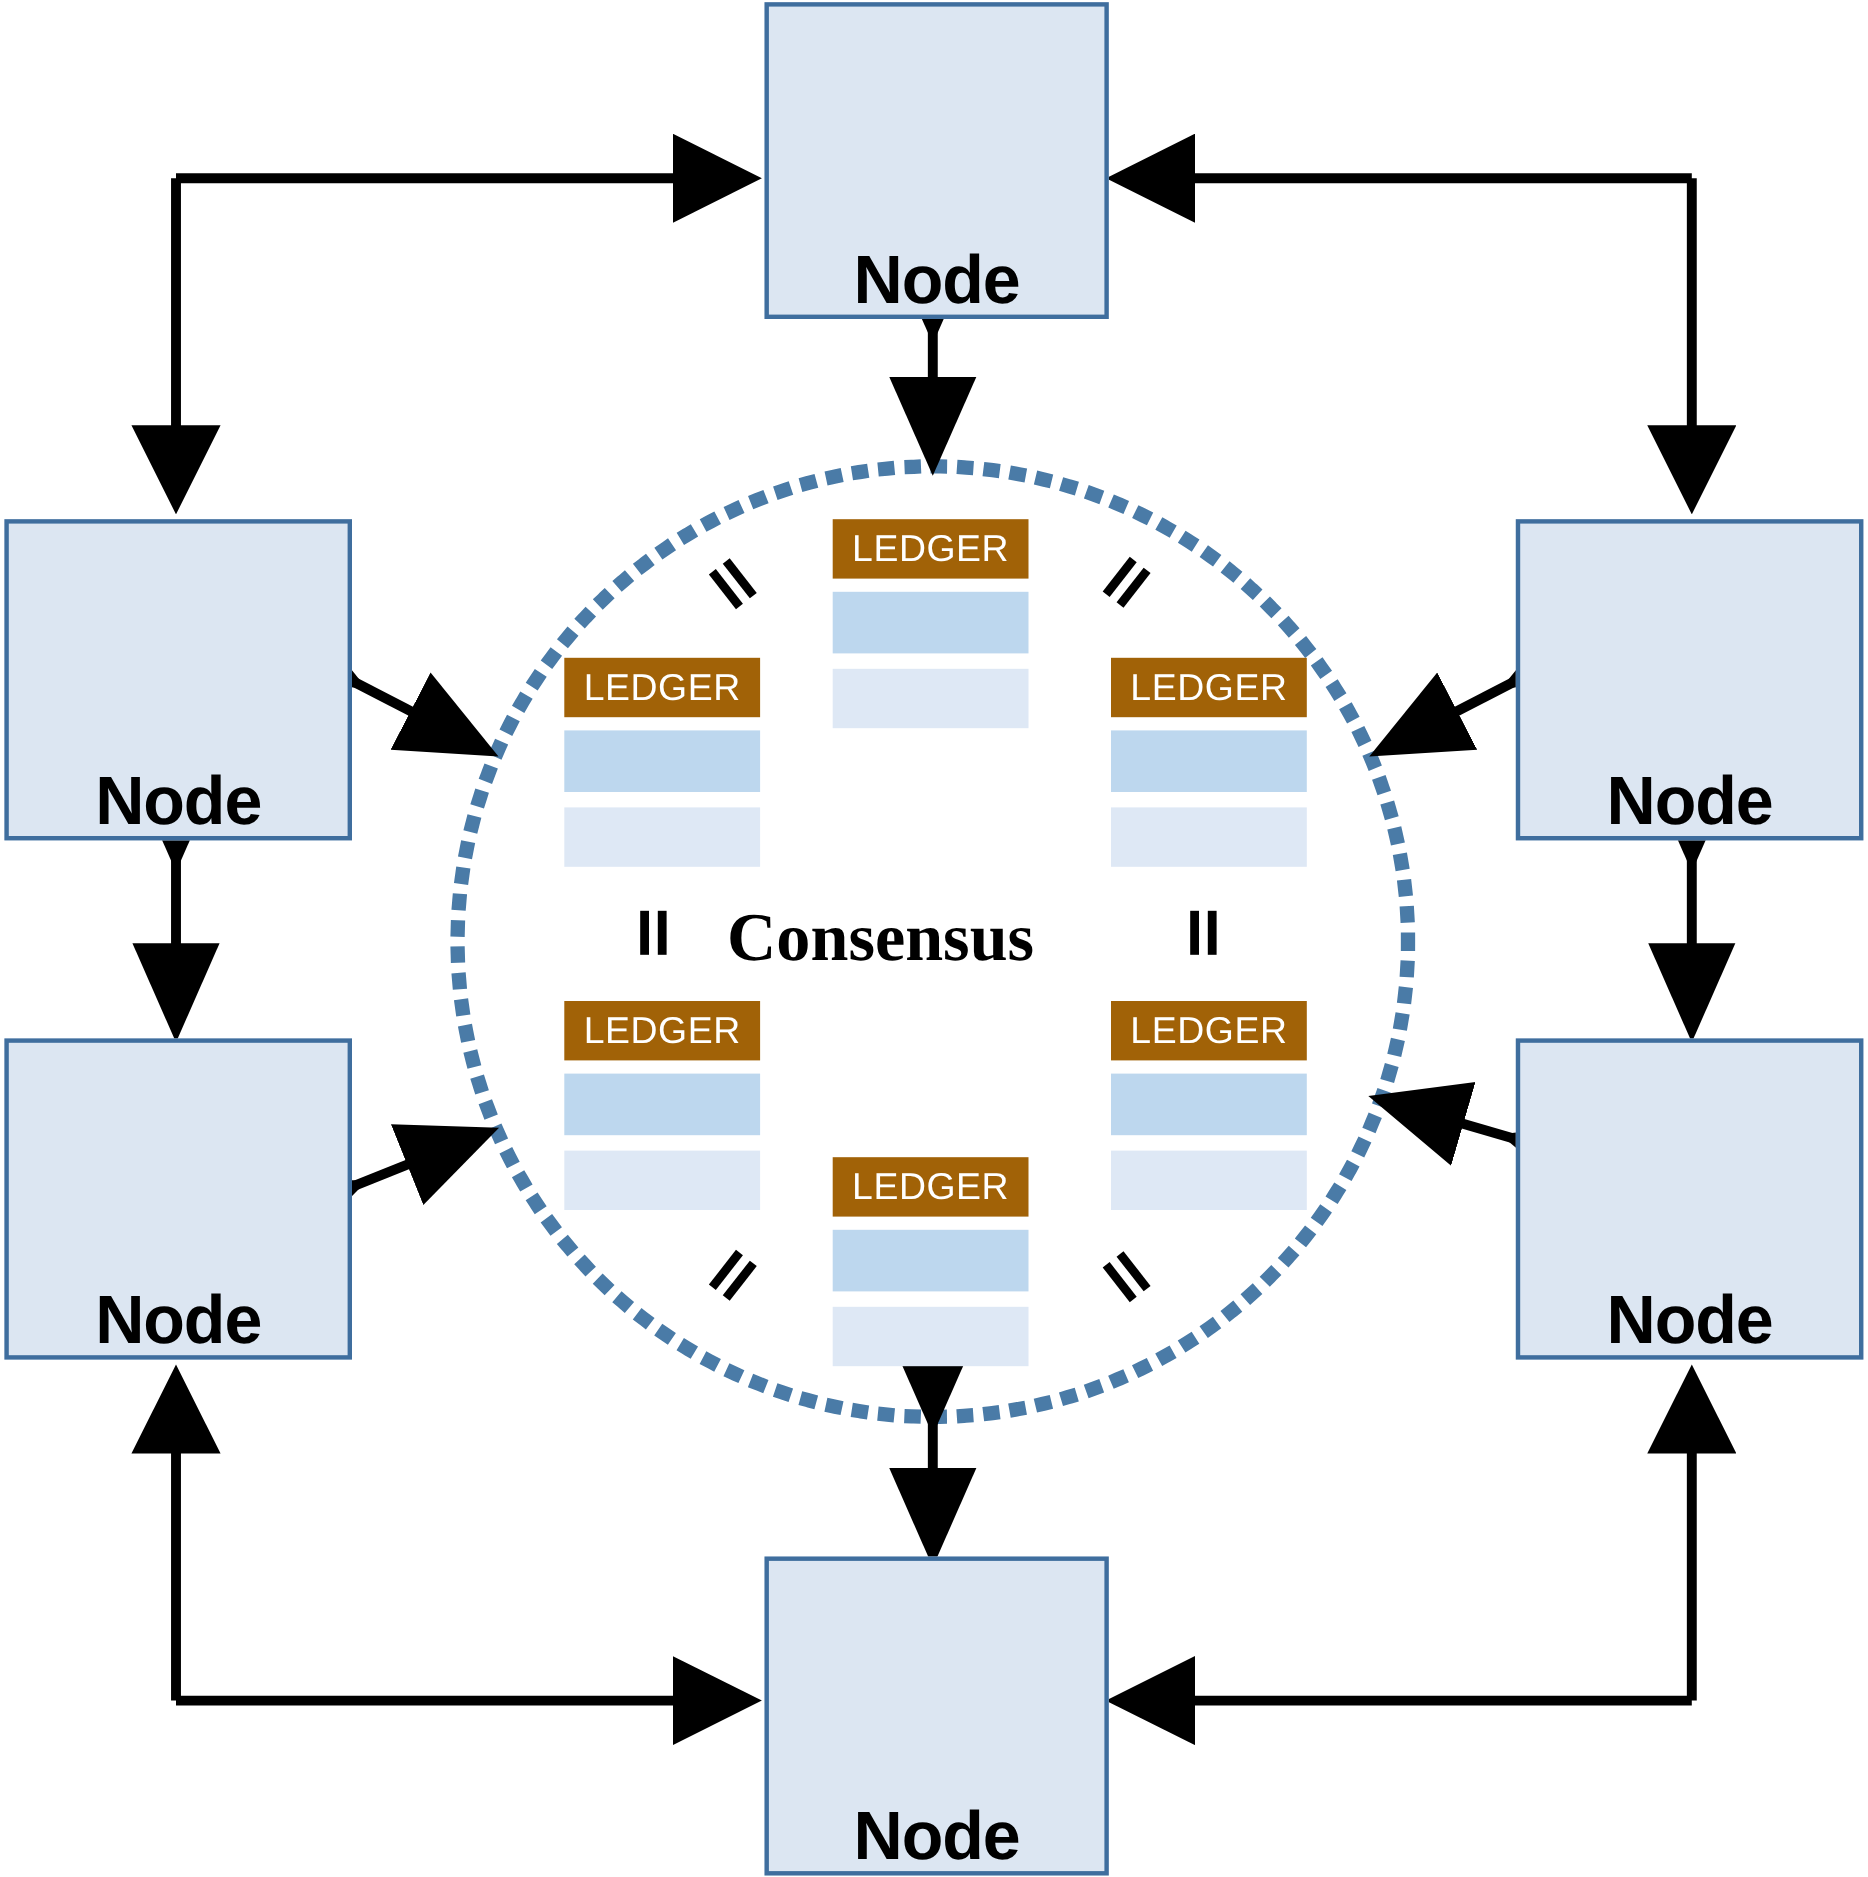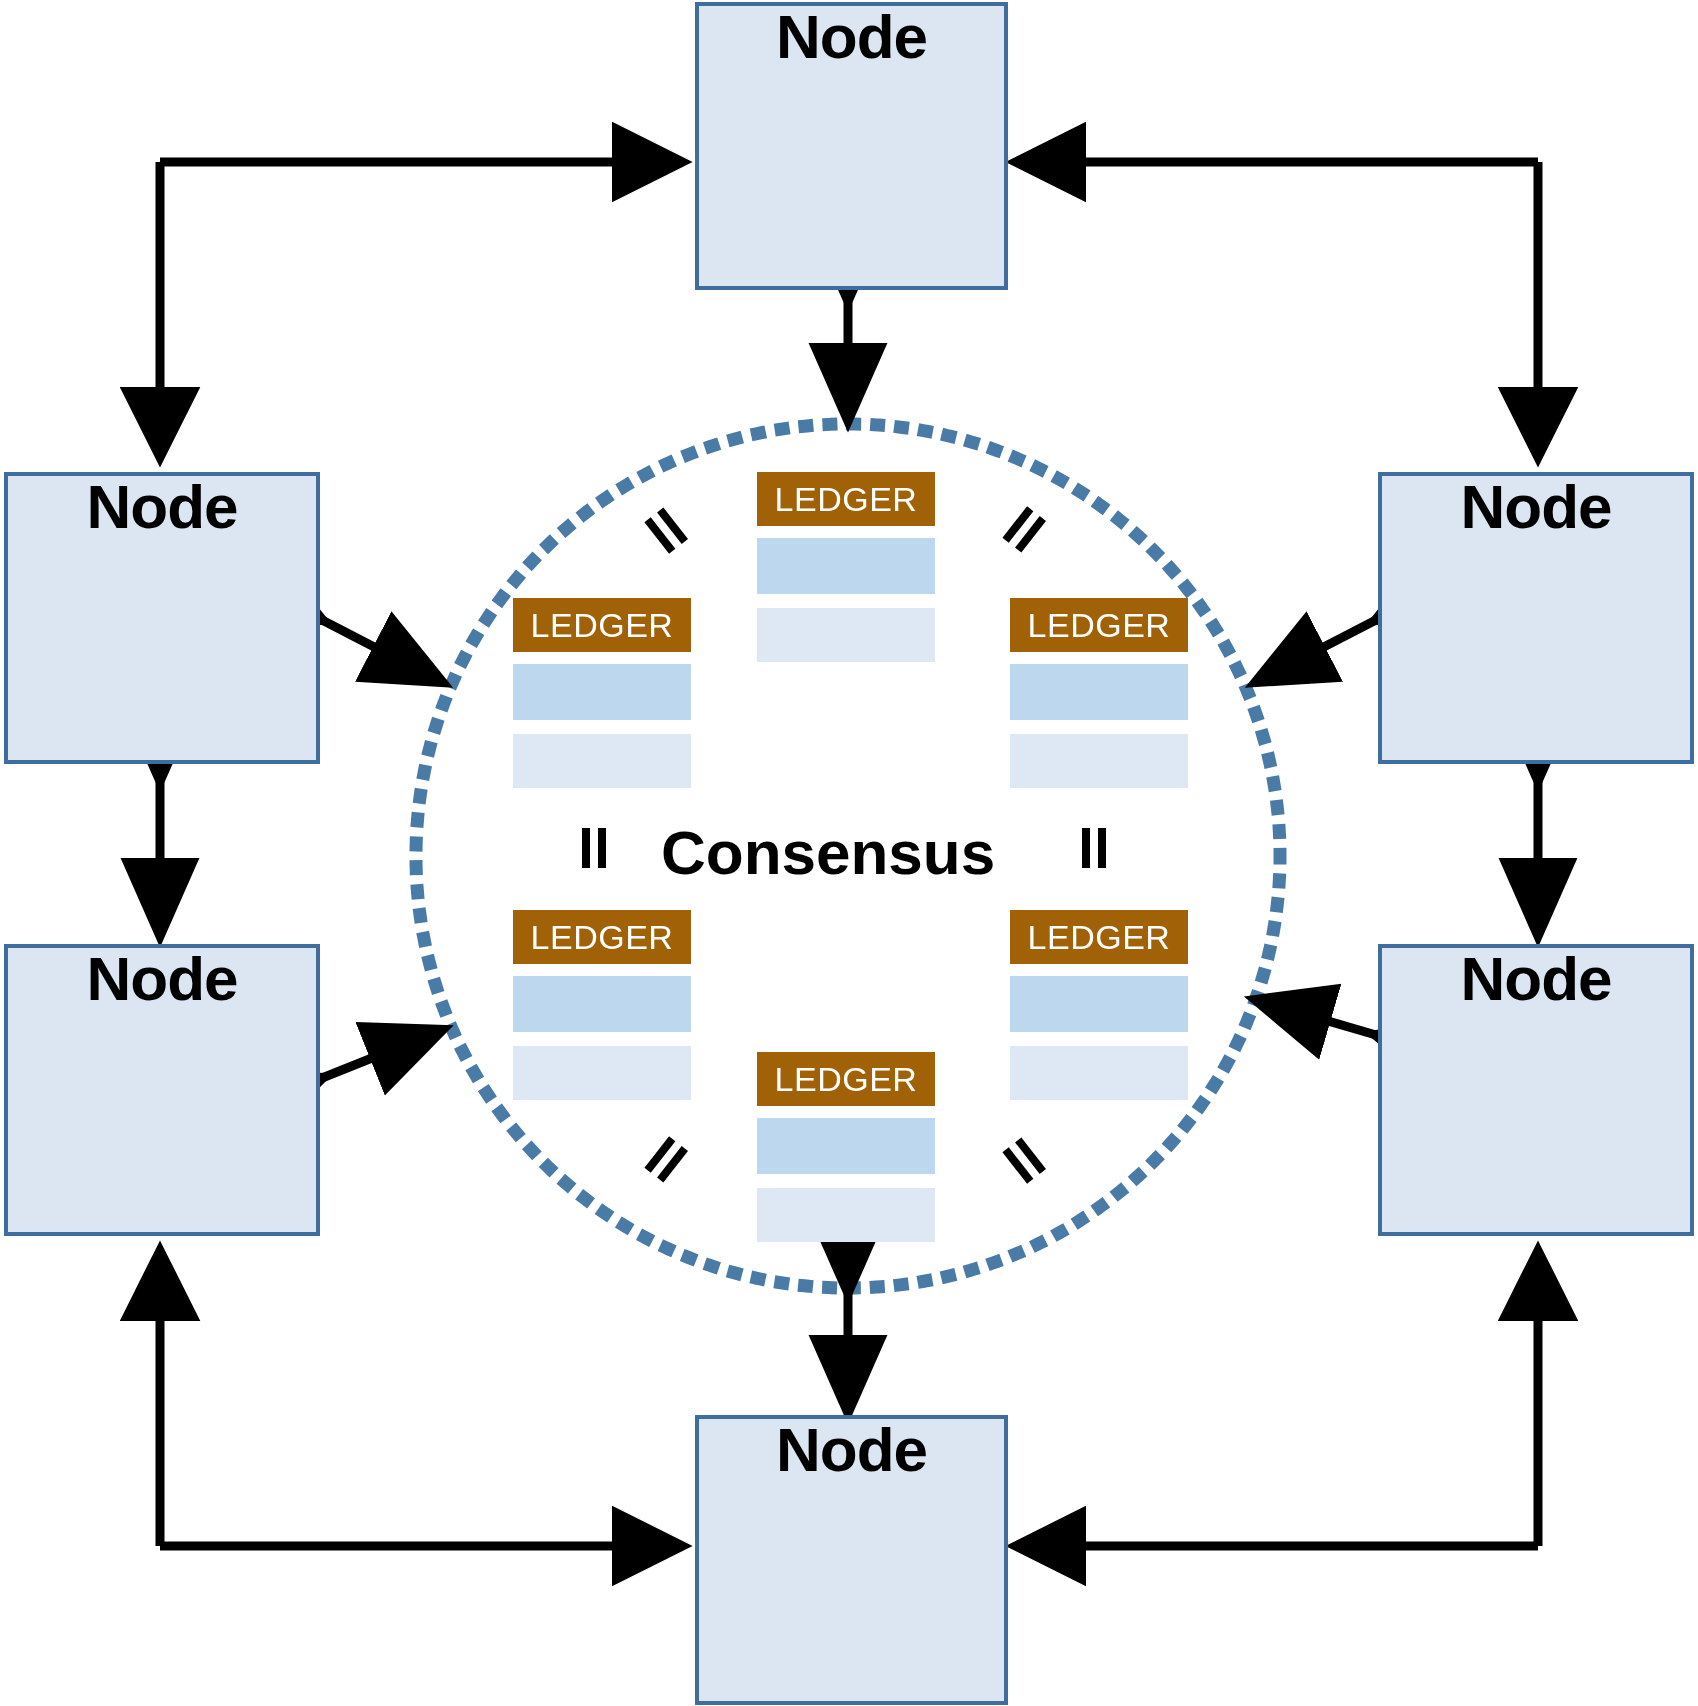--- a/index.html
+++ b/index.html
@@ -14,21 +14,21 @@
     background: #ffffff;
     font-family: "Liberation Sans", sans-serif;
     overflow: hidden;
   }
   .node-box {
     position: absolute;
     background: #DCE6F2;
     border: 4px solid #3F6E9E;
     box-sizing: border-box;
     display: flex;
-    align-items: flex-start;
+    align-items: flex-end;
     justify-content: center;
   }
   .node-label {
     font-family: "Liberation Sans", sans-serif;
     font-weight: bold;
     font-size: 62px;
     color: #000000;
     letter-spacing: -1px;
     line-height: 1;
   }
@@ -53,21 +53,21 @@
     height: 56px;
     background: #BDD7EE;
   }
   .ledger-row-2 {
     margin-top: 14px;
     height: 54px;
     background: #DEE8F5;
   }
   .consensus-label {
     position: absolute;
-    font-family: Liberation Sans, sans-serif;
+    font-family: Liberation Serif, serif;
     font-weight: bold;
     font-size: 62px;
     color: #000000;
     white-space: nowrap;
     line-height: 1;
   }
   .eq-mark {
     position: absolute;
     width: 34px;
     height: 40px;

